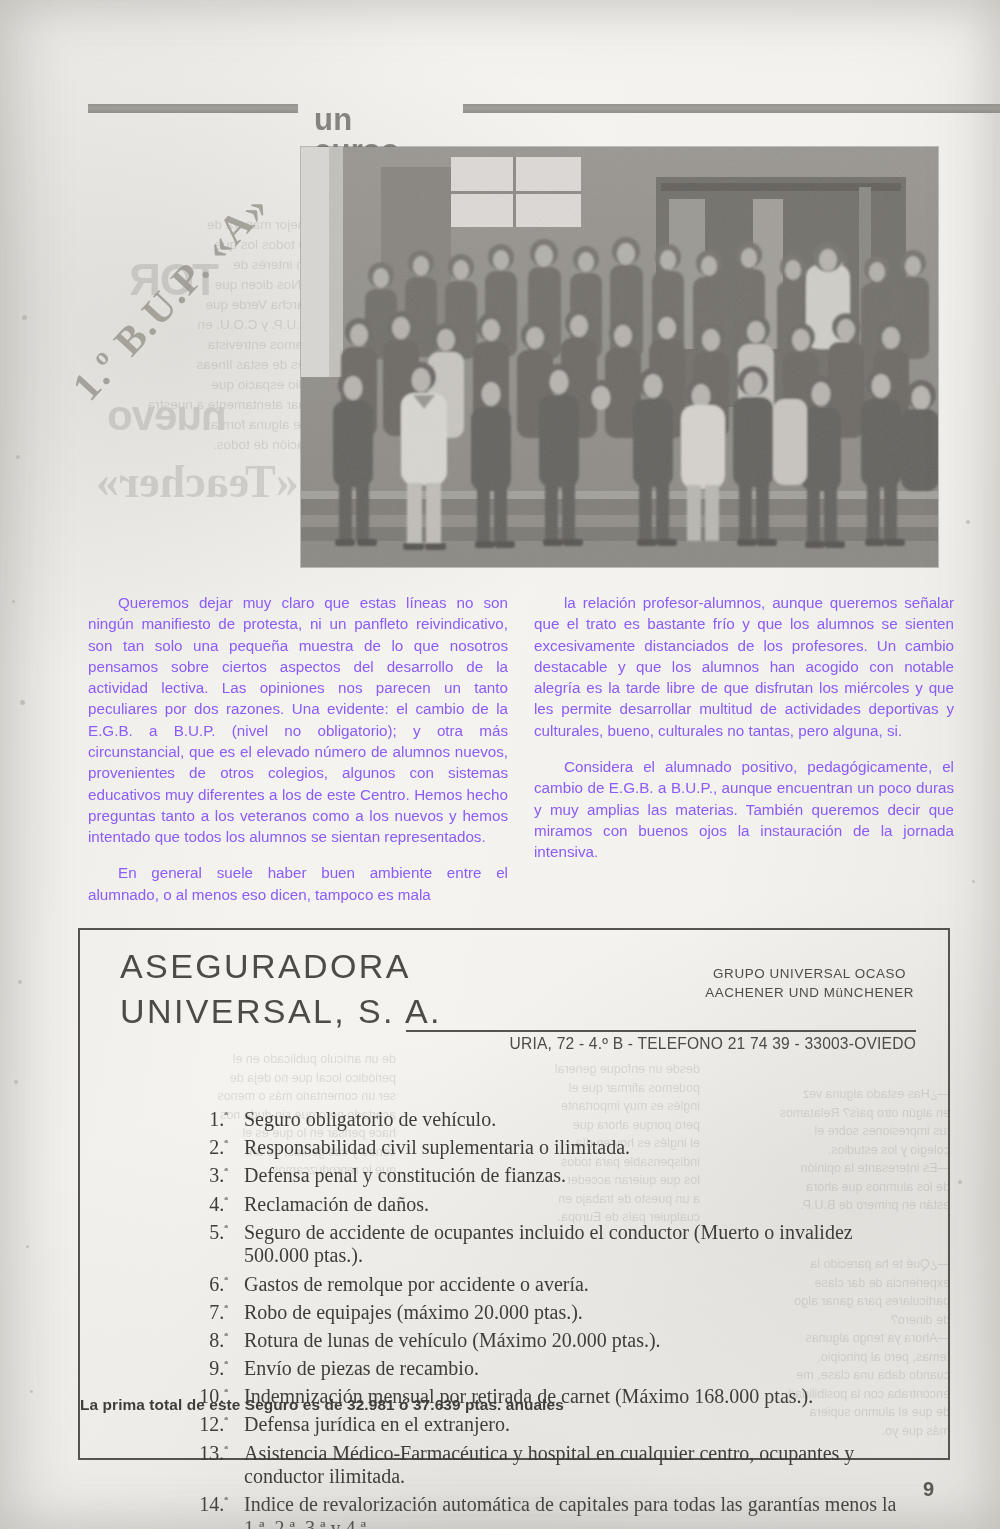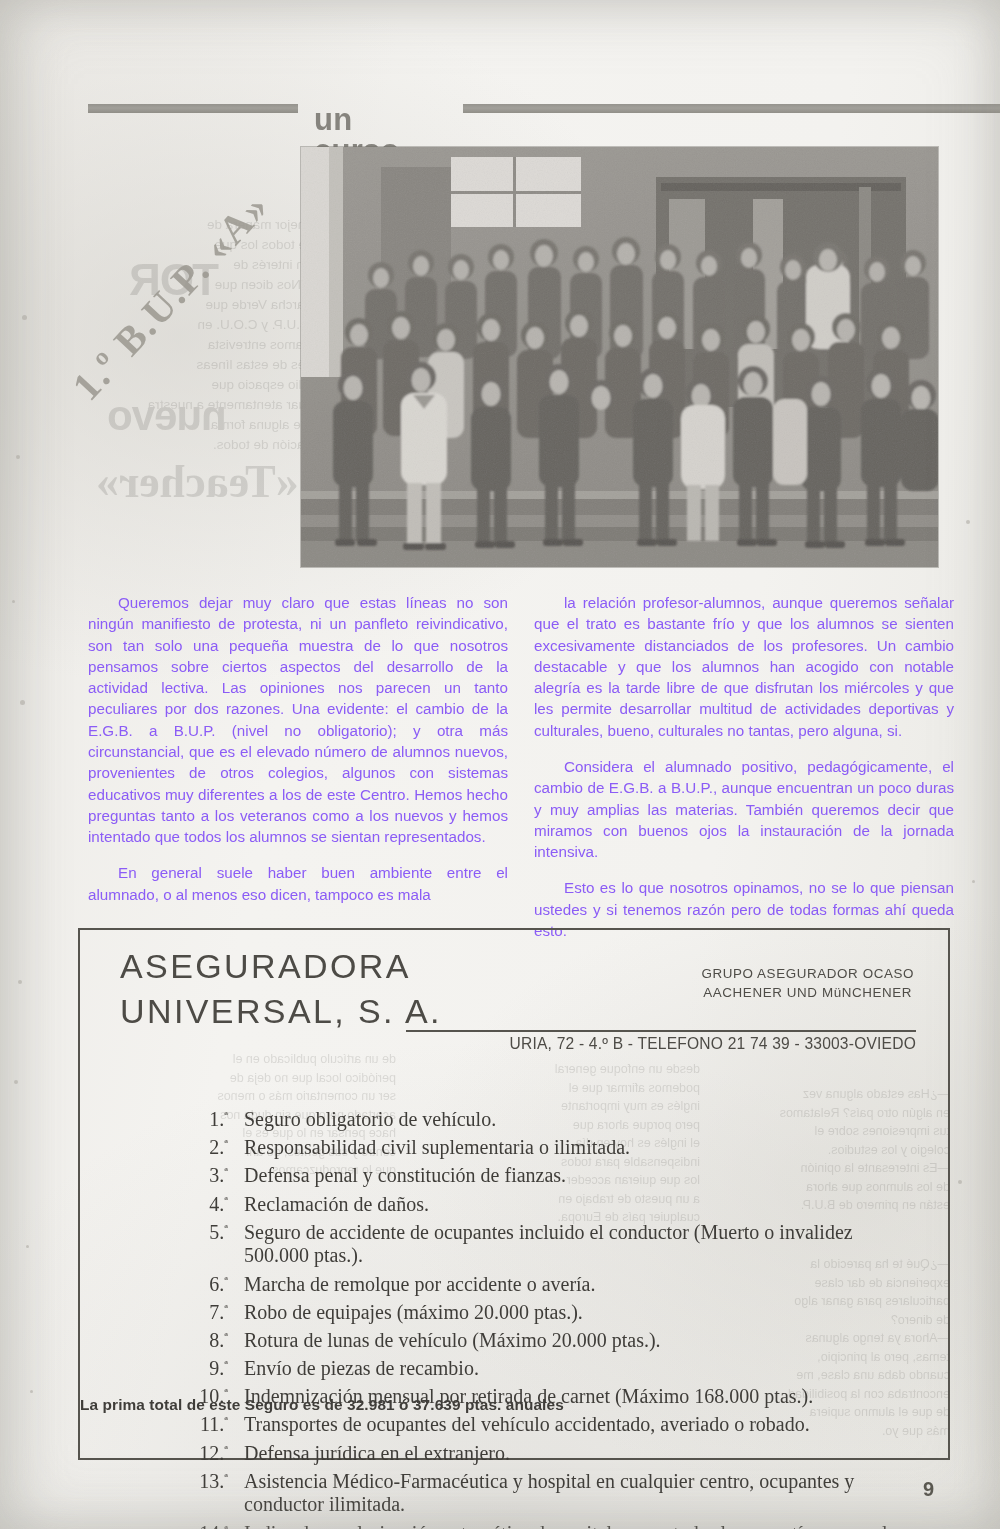--- a/index.html
+++ b/index.html
@@ -561,28 +561,27 @@
   </div>
 
   <div class="col" id="col-left">
     <p>Queremos dejar muy claro que estas líneas no son ningún manifiesto de protesta, ni un panfleto reivindicativo, son tan solo una pequeña muestra de lo que nosotros pensamos sobre ciertos aspectos del desarrollo de la actividad lectiva. Las opiniones nos parecen un tanto peculiares por dos razones. Una evidente: el cambio de la E.G.B. a B.U.P. (nivel no obligatorio); y otra más circunstancial, que es el elevado número de alumnos nuevos, provenientes de otros colegios, algunos con sistemas educativos muy diferentes a los de este Centro. Hemos hecho preguntas tanto a los veteranos como a los nuevos y hemos intentado que todos los alumnos se sientan representados.</p>
     <p>En general suele haber buen ambiente entre el alumnado, o al menos eso dicen, tampoco es mala</p>
   </div>
 
   <div class="col" id="col-right">
     <p>la relación profesor-alumnos, aunque queremos señalar que el trato es bastante frío y que los alumnos se sienten excesivamente distanciados de los profesores. Un cambio destacable y que los alumnos han acogido con notable alegría es la tarde libre de que disfrutan los miércoles y que les permite desarrollar multitud de actividades deportivas y culturales, bueno, culturales no tantas, pero alguna, si.</p>
     <p>Considera el alumnado positivo, pedagógicamente, el cambio de E.G.B. a B.U.P., aunque encuentran un poco duras y muy amplias las materias. También queremos decir que miramos con buenos ojos la instauración de la jornada intensiva.</p>
-    <p>Esto es lo que nosotros opinamos, no se lo que piensan ustedes y si tenemos razón pero de todas formas ahí queda esto.</p>
   </div>
 
   <div id="ad-box">
     <div id="ad-top">
       <div id="ad-brand">ASEGURADORA
 UNIVERSAL, S. A.</div>
-      <div id="ad-group">GRUPO ASEGURADOR OCASO
+      <div id="ad-group">GRUPO UNIVERSAL OCASO
 AACHENER UND MüNCHENER</div>
       <div id="ad-underline"></div>
     </div>
     <div id="ad-address">URIA, 72 - 4.º B - TELEFONO 21 74 39 - 33003-OVIEDO</div>
 
     <ul id="ad-list">
         <li>
           <span class="num">1.<sup>ª</sup></span>
           <span class="txt">Seguro obligatorio de vehículo.</span>
         </li>
@@ -597,41 +596,37 @@
         <li>
           <span class="num">4.<sup>ª</sup></span>
           <span class="txt">Reclamación de daños.</span>
         </li>
         <li>
           <span class="num">5.<sup>ª</sup></span>
           <span class="txt">Seguro de accidente de ocupantes incluido el conductor (Muerto o invalidez 500.000 ptas.).</span>
         </li>
         <li>
           <span class="num">6.<sup>ª</sup></span>
-          <span class="txt">Marcha de remolque por accidente o avería.</span>
+          <span class="txt">Gastos de remolque por accidente o avería.</span>
         </li>
         <li>
           <span class="num">7.<sup>ª</sup></span>
           <span class="txt">Robo de equipajes (máximo 20.000 ptas.).</span>
         </li>
         <li>
           <span class="num">8.<sup>ª</sup></span>
           <span class="txt">Rotura de lunas de vehículo (Máximo 20.000 ptas.).</span>
         </li>
         <li>
           <span class="num">9.<sup>ª</sup></span>
           <span class="txt">Envío de piezas de recambio.</span>
         </li>
         <li>
           <span class="num">10.<sup>ª</sup></span>
           <span class="txt">Indemnización mensual por retirada de carnet (Máximo 168.000 ptas.).</span>
-        </li>
-        <li>
-          <span class="num">11.<sup>ª</sup></span>
-          <span class="txt">Transportes de ocupantes del vehículo accidentado, averiado o robado.</span>
         </li>
         <li>
           <span class="num">12.<sup>ª</sup></span>
           <span class="txt">Defensa jurídica en el extranjero.</span>
         </li>
         <li>
           <span class="num">13.<sup>ª</sup></span>
           <span class="txt">Asistencia Médico-Farmacéutica y hospital en cualquier centro, ocupantes y conductor ilimitada.</span>
         </li>
         <li>

